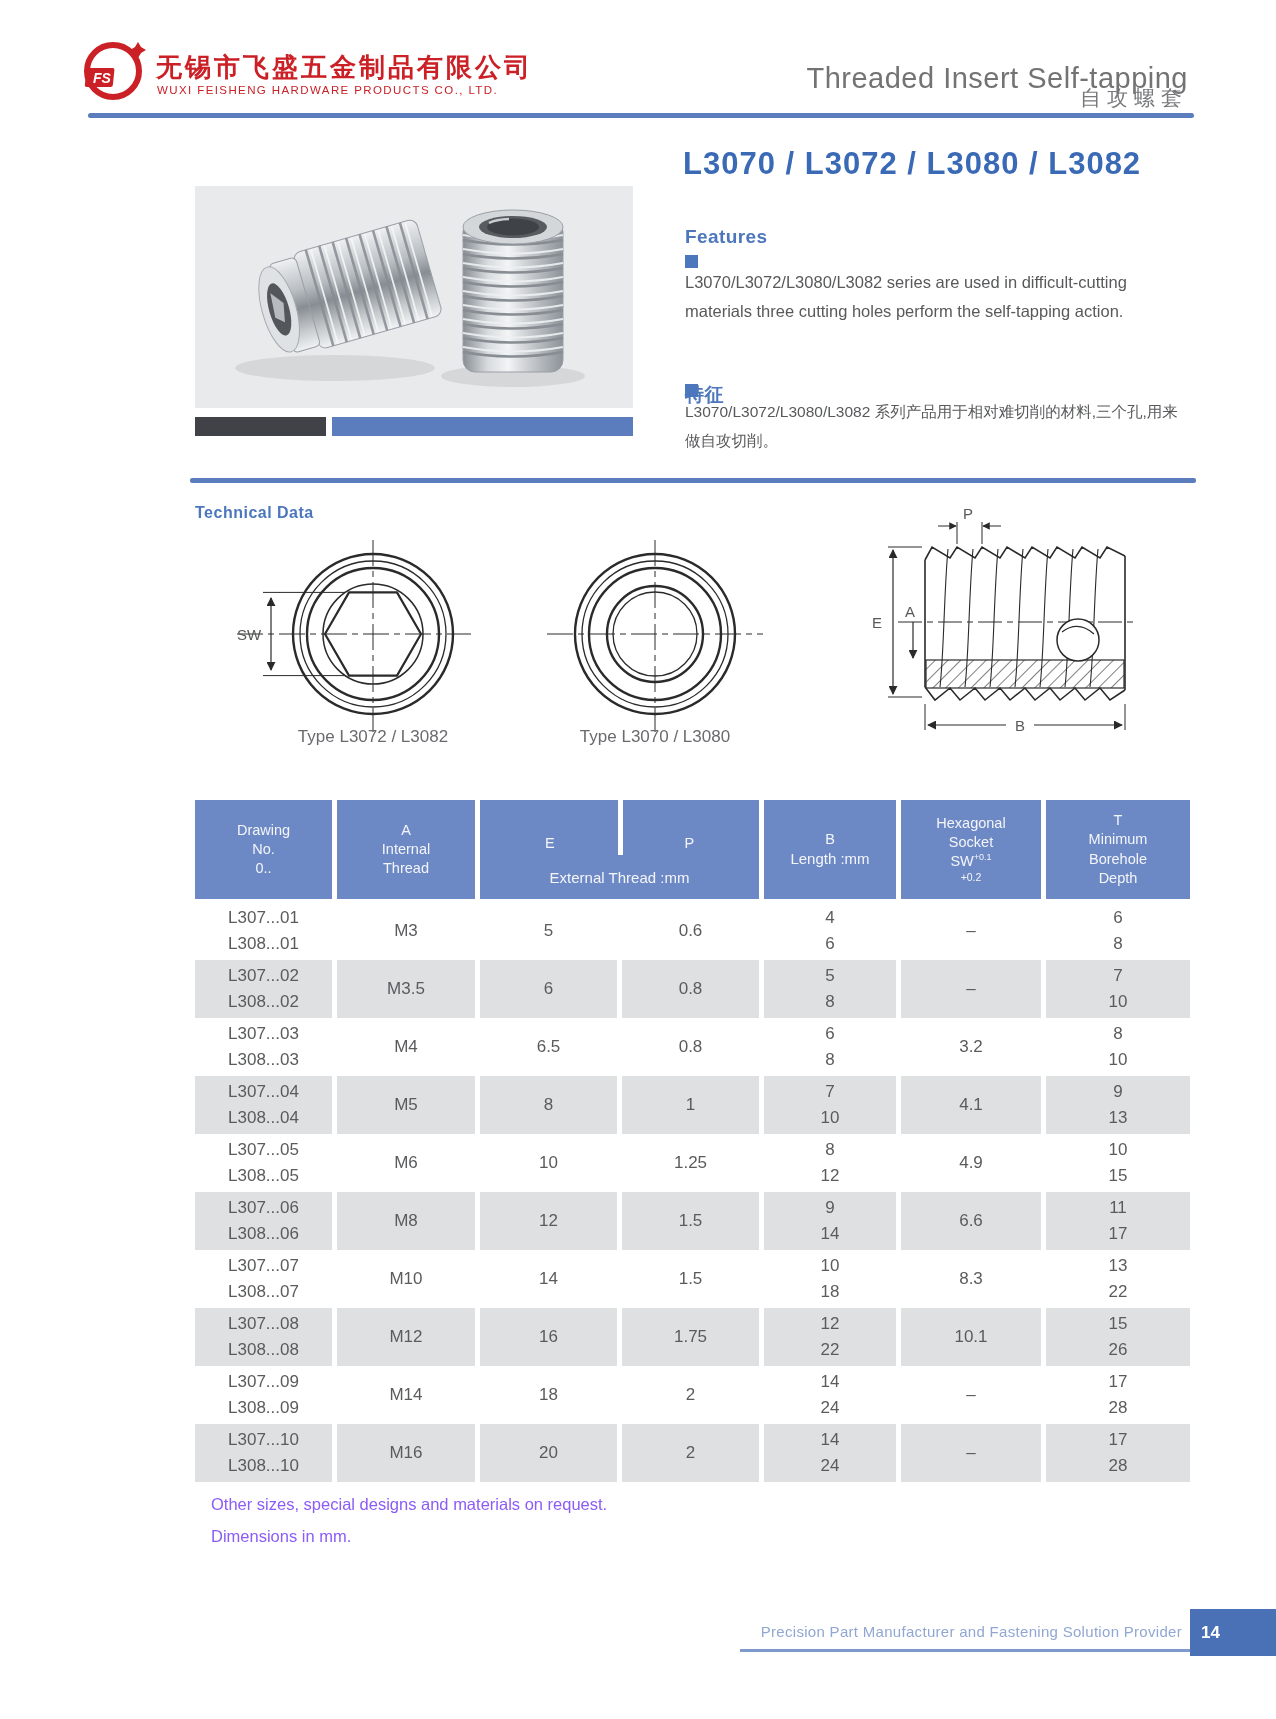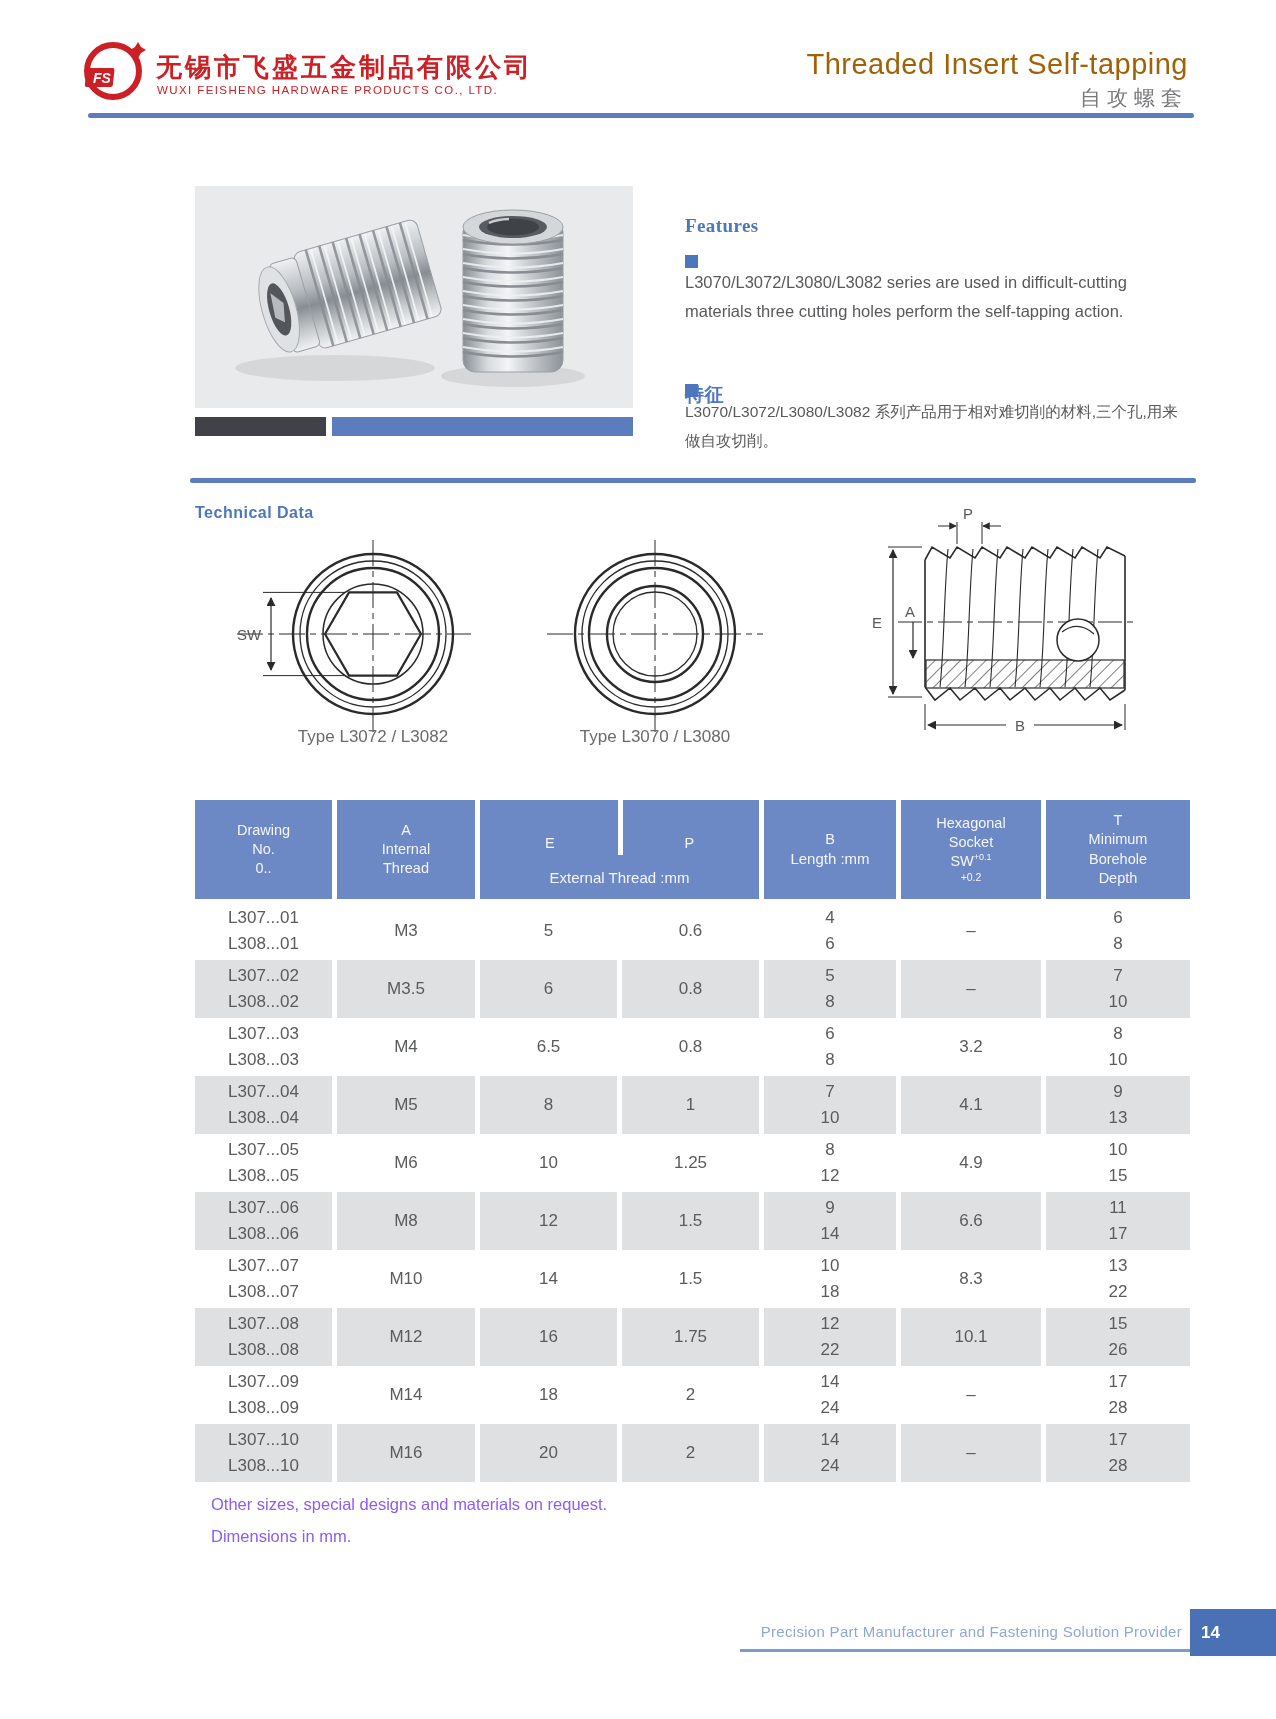--- a/index.html
+++ b/index.html
@@ -3,33 +3,33 @@
 <meta charset="utf-8">
 <style>
   html,body{margin:0;padding:0;background:#fff;}
   .page{position:relative;width:1276px;height:1719px;background:#ffffff;
         font-family:"Liberation Sans",sans-serif;overflow:hidden;color:#58595b;}
   .abs{position:absolute;}
 
   
   .company-cn{left:156px;top:50px;font-size:26px;font-weight:bold;color:#cb2026;letter-spacing:3px;}
   .company-en{left:157px;top:84px;font-size:11.5px;color:#cb2026;letter-spacing:1.4px;}
-  .title-en{right:88px;top:48px;font-size:29px;color:#a16207;letter-spacing:.5px;}
+  .title-en{right:88px;top:62px;font-size:29px;color:#737373;letter-spacing:.5px;}
   .title-cn{right:88px;top:84px;font-size:21px;color:#77787b;letter-spacing:6px;}
   .header-rule{left:88px;top:113px;width:1106px;height:5px;background:#5b7cbd;border-radius:3px;}
 
   
   .photo-box{left:195px;top:186px;width:438px;height:222px;background:#e9eaec;}
   .bar-dark{left:195px;top:417px;width:131px;height:19px;background:#414247;}
   .bar-blue{left:332px;top:417px;width:301px;height:19px;background:#5b7cbd;}
 
   
   .product-title{left:683px;top:146px;font-size:31px;font-weight:bold;color:#3a6ab5;letter-spacing:1px;}
   .feat-h{font-size:19px;font-weight:bold;color:#4c77bc;letter-spacing:.4px;}
-  .feat-h.en{left:685px;top:215px;font-family:Liberation Serif, serif;}
+  .feat-h.en{left:685px;top:226px;}
   .feat-h.cn{left:685px;top:338px;margin-top:44px;}
   .feat-item{display:flex;flex-direction:column;}
   .feat-item.en{left:685px;top:247px;width:498px;}
   .feat-item.cn{left:685px;top:376px;width:508px;}
   .bullet{flex:0 0 13px;width:13px;height:13px;background:#4c77bc;margin-top:8px;margin-right:11px;}
   .feat-text{font-size:16.5px;line-height:1.78;color:#58595b;}
   .feat-text.zh{font-size:15.5px;line-height:1.9;}
 
   .section-rule{left:190px;top:478px;width:1006px;height:5px;background:#5b7cbd;border-radius:2px;}
   .tech-h{left:195px;top:504px;font-size:16px;font-weight:bold;color:#4c77bc;letter-spacing:.5px;}
@@ -158,20 +158,21 @@
         <ellipse cx="0" cy="-71" rx="50" ry="17" fill="#d3d7da" stroke="#9aa0a6"></ellipse>
         <ellipse cx="0" cy="-71" rx="34" ry="11" fill="#585c61"></ellipse>
         <ellipse cx="0" cy="-71" rx="26" ry="8.5" fill="#3f4347"></ellipse>
         <path d="M-24,-75 a26,8.5 0 0 1 20,-4" stroke="#caced2" stroke-width="2.5" fill="none"></path>
       </g>
     </svg>
   </div>
   <div class="abs bar-dark"></div>
   <div class="abs bar-blue"></div>
 
+  <div class="abs product-title">L3070 / L3072 / L3080 / L3082</div>
   <div class="abs feat-h en">Features</div>
   <div class="abs feat-item en">
     <span class="bullet"></span>
     <span class="feat-text">L3070/L3072/L3080/L3082 series are used in difficult-cutting materials three cutting holes perform the self-tapping action.</span>
   </div>
   <div class="abs feat-h cn">特征</div>
   <div class="abs feat-item cn">
     <span class="bullet"></span>
     <span class="feat-text zh">L3070/L3072/L3080/L3082 系列产品用于相对难切削的材料,三个孔,用来做自攻切削。</span>
   </div>

